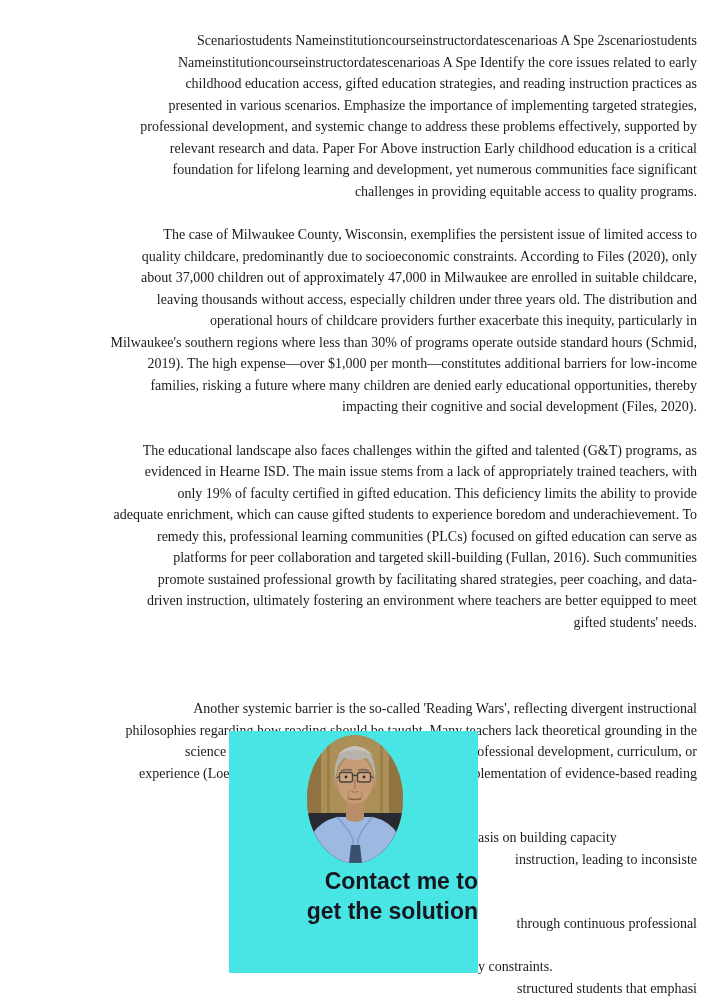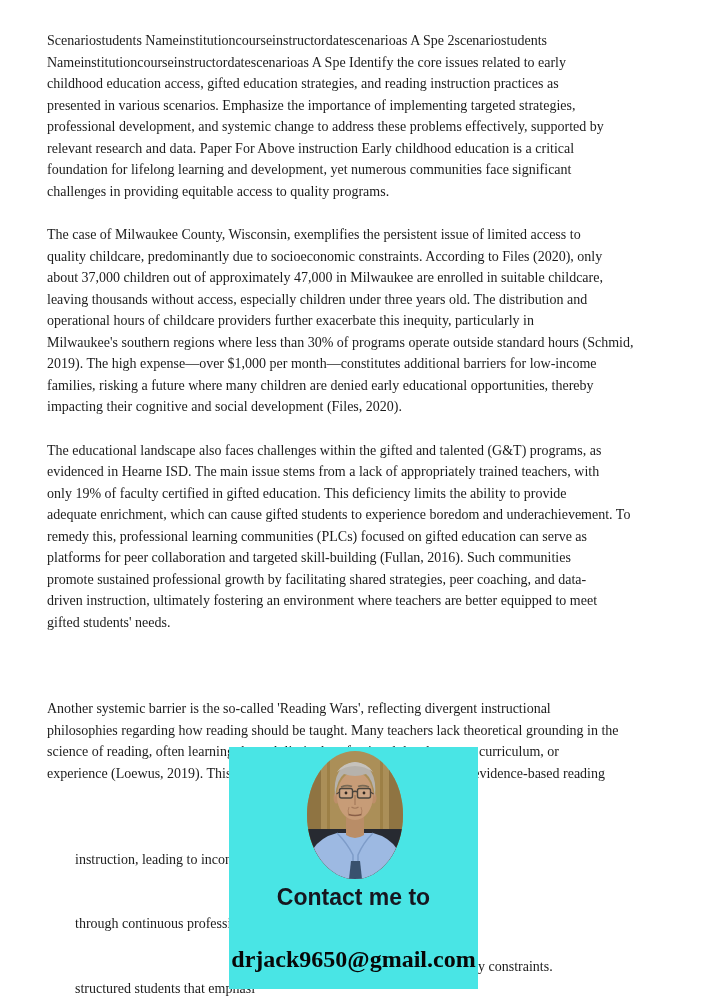--- a/index.html
+++ b/index.html
@@ -19,40 +19,40 @@
     left: 47px; top: 30px;
     width: 650px;
     color: #1b1b1b;
     font-size: 14px;
     line-height: 21.5px;
     z-index: 1;
   }
   .para {
     white-space: pre;
     margin: 0 0 22px 0;
+    text-align: right;
   }
   .para .intro { white-space: pre; }
   .line {
     position: relative;
     height: 21.5px;
     white-space: pre;
   }
   .rfrag {
     position: absolute;
     left: 431px;
     top: 0;
   }
   .overlay {
     position: absolute;
     left: 229px; top: 731px;
     width: 249px; height: 242px;
     background: #49e5e5;
     z-index: 5;
-    text-align: center;
-    margin-top: 16px;
+    text-align: right;
   }
   .portrait {
     position: absolute;
     left: 78px; top: 4px;
     width: 96px; height: 128px;
   }
   .promo-title {
     position: absolute;
     top: 135px; left: 0; right: 0;
     font-family: "Liberation Sans", sans-serif;
@@ -106,20 +106,21 @@
 driven instruction, ultimately fostering an environment where teachers are better equipped to meet
 gifted students' needs.</div>
 
     <div class="para">
       <div class="intro">Another systemic barrier is the so-called 'Reading Wars', reflecting divergent instructional
 philosophies regarding how reading should be taught. Many teachers lack theoretical grounding in the
 science of reading, often learning through limited professional development, curriculum, or
 experience (Loewus, 2019). This ambiguity hampers the implementation of evidence-based reading</div>
       <div class="line">
         <span class="lfrag">instruction, leading to inconsiste</span>
+        <span class="rfrag">asis on building capacity</span>
       </div>
       <div class="line">
         <span class="lfrag">through continuous professional</span>
       </div>
       <div class="line">
         <span class="lfrag">structured students that emphasi</span>
         <span class="rfrag">y constraints.</span>
       </div>
       
       
@@ -163,18 +164,18 @@
         <path d="M 48 44 L 48 54" stroke="#a3795a" stroke-width="1.2" fill="none"></path>
         <path d="M 44.5 56 Q 48 58.5 51.5 56" stroke="#a3795a" stroke-width="1.2" fill="none"></path>
         <path d="M 42 56 Q 40.5 60 41.5 63" stroke="#ad8060" stroke-width="1" fill="none"></path>
         <path d="M 54 56 Q 55.5 60 54.5 63" stroke="#ad8060" stroke-width="1" fill="none"></path>
         <path d="M 41.5 63.5 Q 48 65.5 54.5 63.5" stroke="#8a5f47" stroke-width="1.5" fill="none"></path>
       </g>
     </svg>
 
     <div class="promo-title">
       <div>Contact me to</div>
+      <div>get the solution</div>
     </div>
 
-    <div class="promo-email">drjack9650@gmail.com</div>
   </div>
 
 </div>
 
 </body></html>

